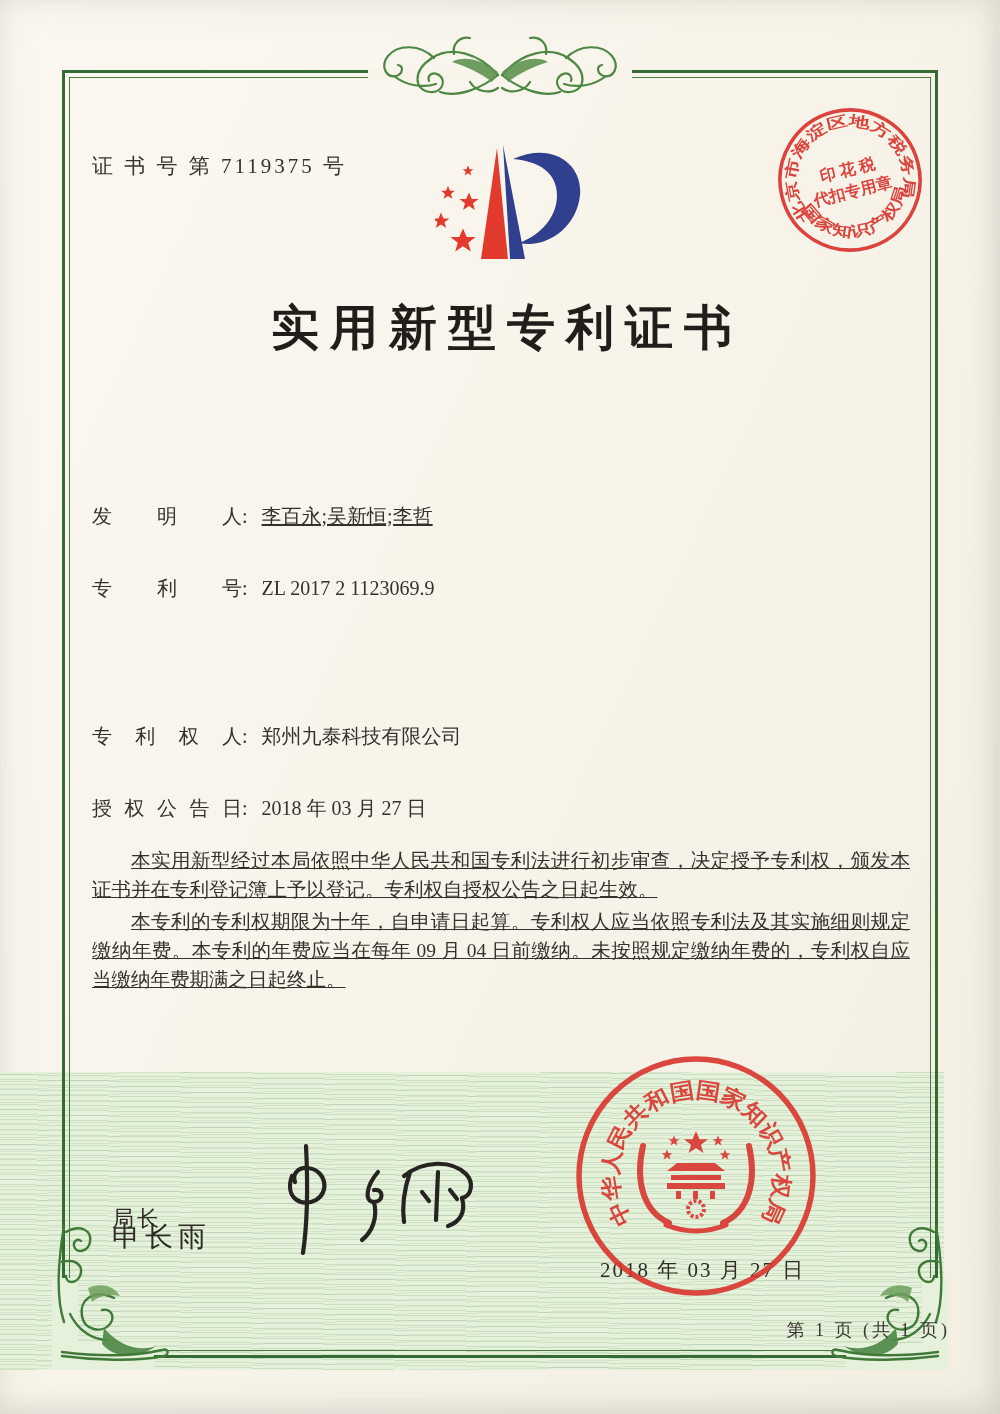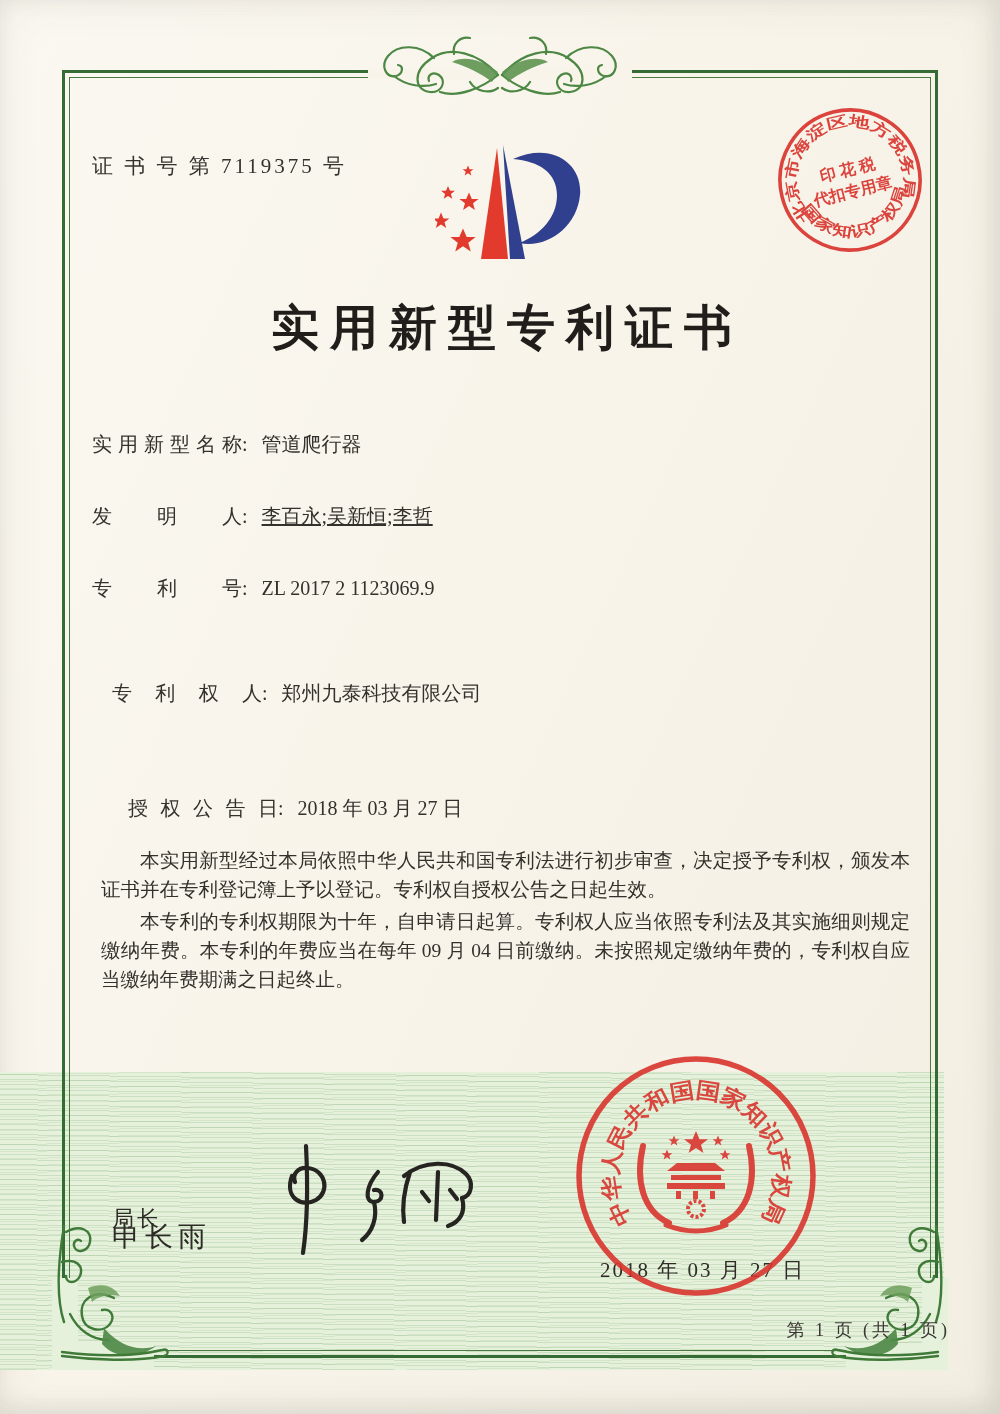--- a/index.html
+++ b/index.html
@@ -18,21 +18,21 @@
   }
   .frame{position:absolute;left:62px;top:70px;right:62px;bottom:56px;border:3px solid #356b35;}
   .frame-inner{position:absolute;inset:4px;border:1px solid #4a7a42;}
   .abs{position:absolute;}
   .certno{left:92px;top:152px;font-size:21px;letter-spacing:3px;color:#35322d;}
   .title{left:0;right:0;top:296px;text-align:center;font-size:48px;font-weight:bold;letter-spacing:11px;color:#201d1a;padding-left:14px;}
   .frow{left:92px;font-size:20px;color:#34312c;white-space:nowrap;}
   .flabel{display:inline-block;width:150px;text-align:justify;text-align-last:justify;}
   .fcolon{display:inline-block;margin-right:14px;}
   .paras{left:92px;top:846px;width:818px;font-size:19.5px;line-height:29px;text-align:justify;color:#34312c;}
-  .paras p{margin:0 0 3px 9px;text-indent:2em;}
+  .paras p{margin:0 0 3px 0;text-indent:2em;text-decoration:underline;}
   .dirtitle{left:112px;top:1204px;font-size:22px;letter-spacing:3px;color:#2e2b27;}
   .dirname{left:112px;top:1218px;font-size:28px;letter-spacing:5px;color:#2e2b27;}
   .sealdate{left:600px;top:1256px;font-size:21px;letter-spacing:2px;color:#2f2c28;z-index:1;}
   .footer{left:0;width:950px;top:1318px;text-align:right;font-size:18px;letter-spacing:3px;color:#3a3733;}
   .seal-main{z-index:2;}
   .flip{transform:scaleX(-1);}
 </style>
 </head>
 <body>
 
@@ -118,33 +118,30 @@
       <text font-size="14.5" font-weight="bold" font-family="'Liberation Serif','DejaVu Serif',serif">
         <textPath href="#taxBot" textLength="138" lengthAdjust="spacingAndGlyphs">国家知识产权局</textPath>
       </text>
       <text x="85" y="80" text-anchor="middle" font-size="16" font-weight="bold">印 花 税</text>
       <text x="85" y="102" text-anchor="middle" font-size="16" font-weight="bold">代扣专用章</text>
     </g>
   </svg>
 
   <div class="abs title">实用新型专利证书</div>
 
-  <div class="abs frow" style="top:431px;">
-    <span class="flabel">实用新型名称</span><span class="fcolon">:</span><span>管道爬行器</span>
-  </div>
   <div class="abs frow" style="top:503px;text-decoration:underline;">
     <span class="flabel">发明人</span><span class="fcolon">:</span><span>李百永;吴新恒;李哲</span>
   </div>
   <div class="abs frow" style="top:575px;">
     <span class="flabel">专利号</span><span class="fcolon">:</span><span>ZL 2017 2 1123069.9</span>
   </div>
-  <div class="abs frow" style="top:680px;margin-left:20px;">
+  <div class="abs frow" style="top:723px;">
     <span class="flabel">专利权人</span><span class="fcolon">:</span><span>郑州九泰科技有限公司</span>
   </div>
-  <div class="abs frow" style="top:795px;margin-left:36px;">
+  <div class="abs frow" style="top:795px;">
     <span class="flabel">授权公告日</span><span class="fcolon">:</span><span>2018 年 03 月 27 日</span>
   </div>
 
   <div class="abs paras">
     <p>本实用新型经过本局依照中华人民共和国专利法进行初步审查，决定授予专利权，颁发本证书并在专利登记簿上予以登记。专利权自授权公告之日起生效。</p>
     <p>本专利的专利权期限为十年，自申请日起算。专利权人应当依照专利法及其实施细则规定缴纳年费。本专利的年费应当在每年 09 月 04 日前缴纳。未按照规定缴纳年费的，专利权自应当缴纳年费期满之日起终止。</p>
   </div>
 
   <div class="abs dirtitle">局长</div>
   <div class="abs dirname">申长雨</div>

